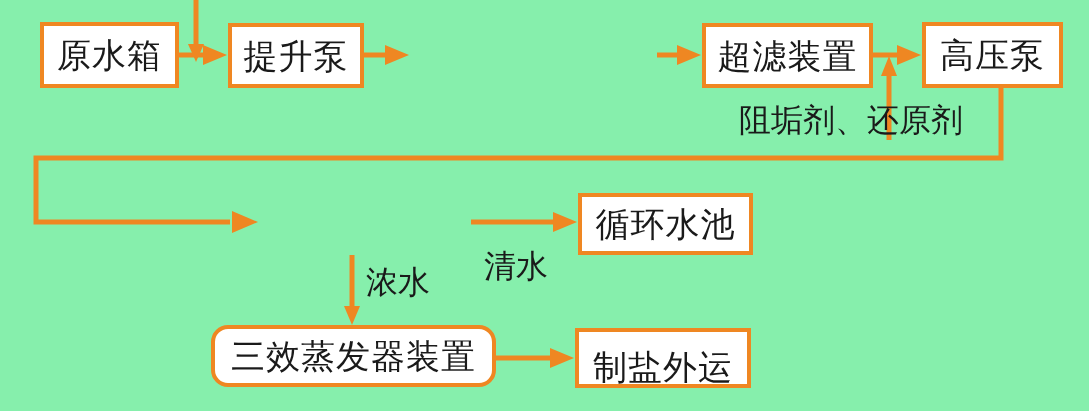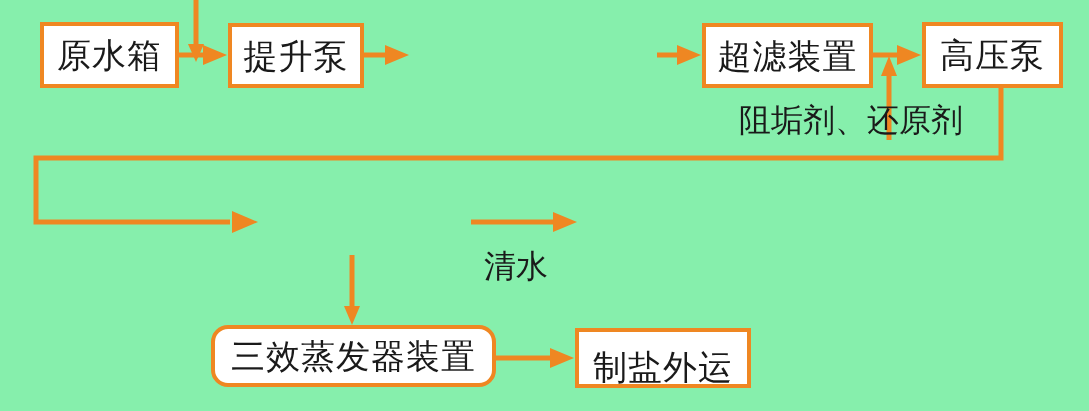--- a/index.html
+++ b/index.html
@@ -129,27 +129,31 @@
 
   <div class="node" style="left:702px; top:23px; width:171px; height:65px;">
     <span>超滤装置</span>
   </div>
 
   <div class="node" style="left:922px; top:22px; width:141px; height:66px;">
     <span>高压泵</span>
   </div>
 
 
+  <div class="node" style="left:578px; top:193px; width:175px; height:62px;">
+    <span>循环水池</span>
+  </div>
 
   <div class="node" style="left:211px; top:325px; width:285px; height:62px;border-radius:17px;">
     <span>三效蒸发器装置</span>
   </div>
 
   <div class="node" style="left:575px; top:328px; width:176px; height:60px;align-items:flex-end;">
     <span>制盐外运</span>
   </div>
 
   <div class="edge-label" style="left:700px; top:104px;margin-left:39px;">阻垢剂、还原剂</div>
 
   <div class="edge-label" style="left:484px; top:250px;">清水</div>
 
+  <div class="edge-label" style="left:366px; top:266px;">浓水</div>
 
 </div>
 
 </body></html>

